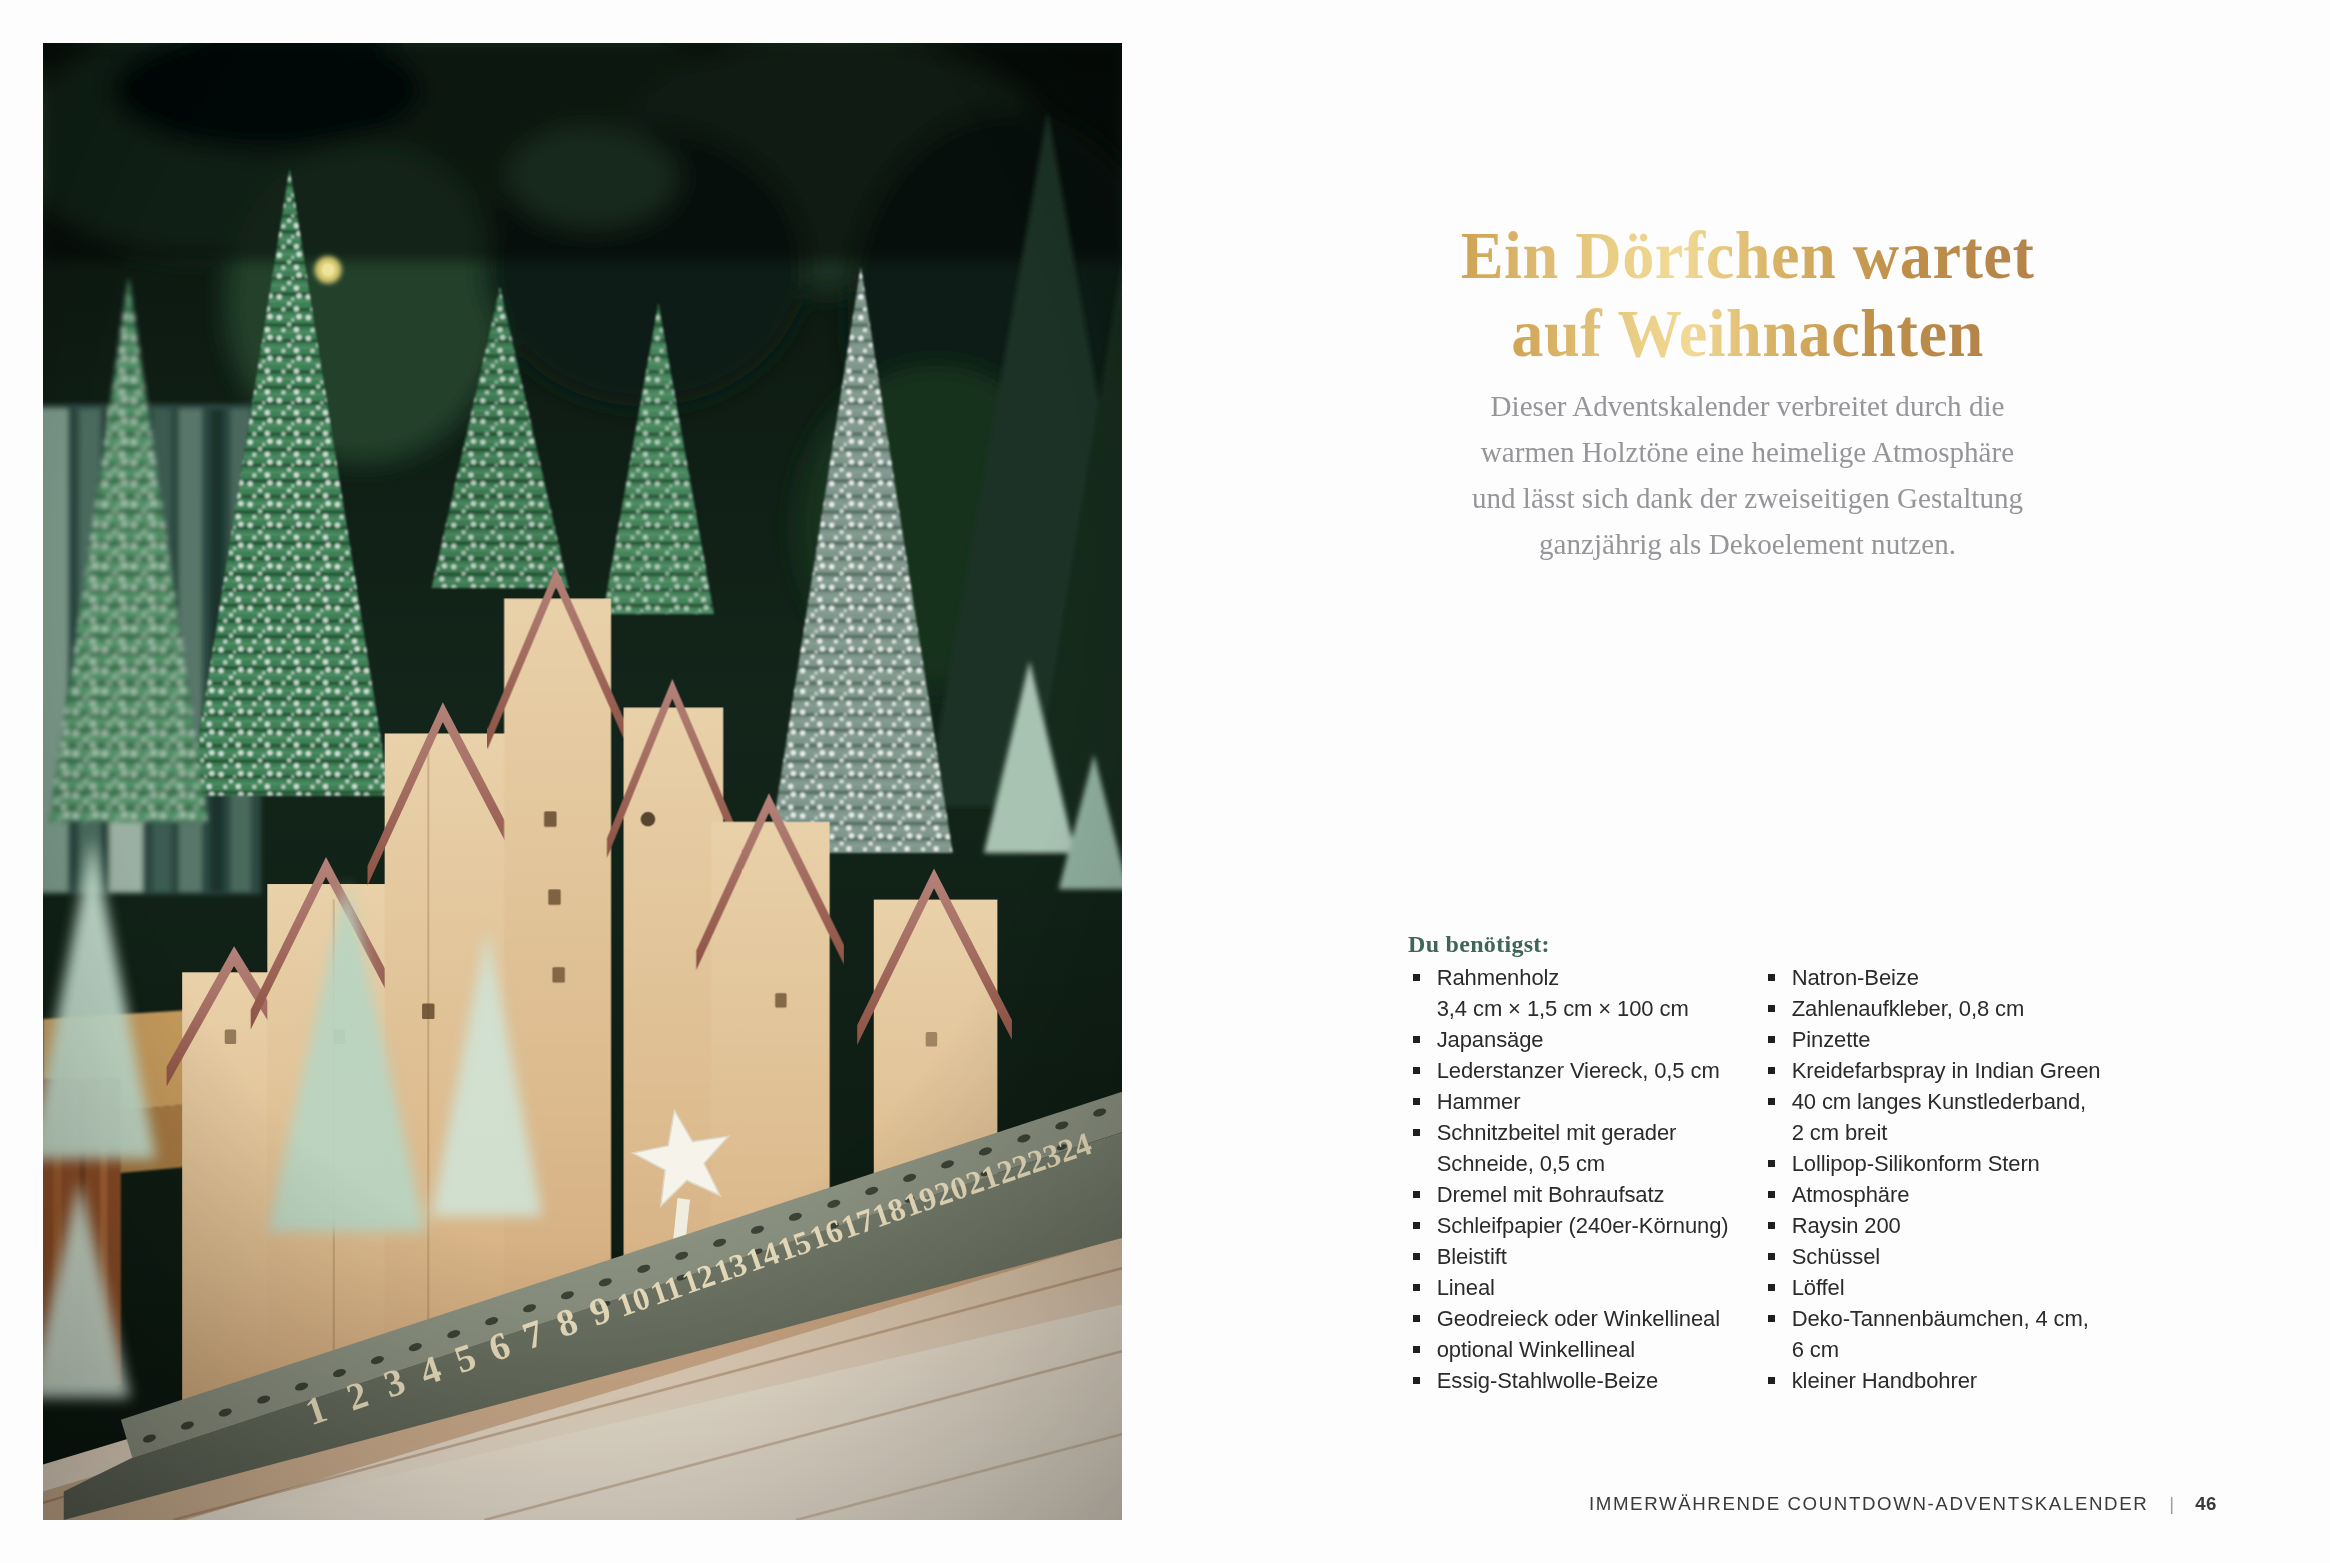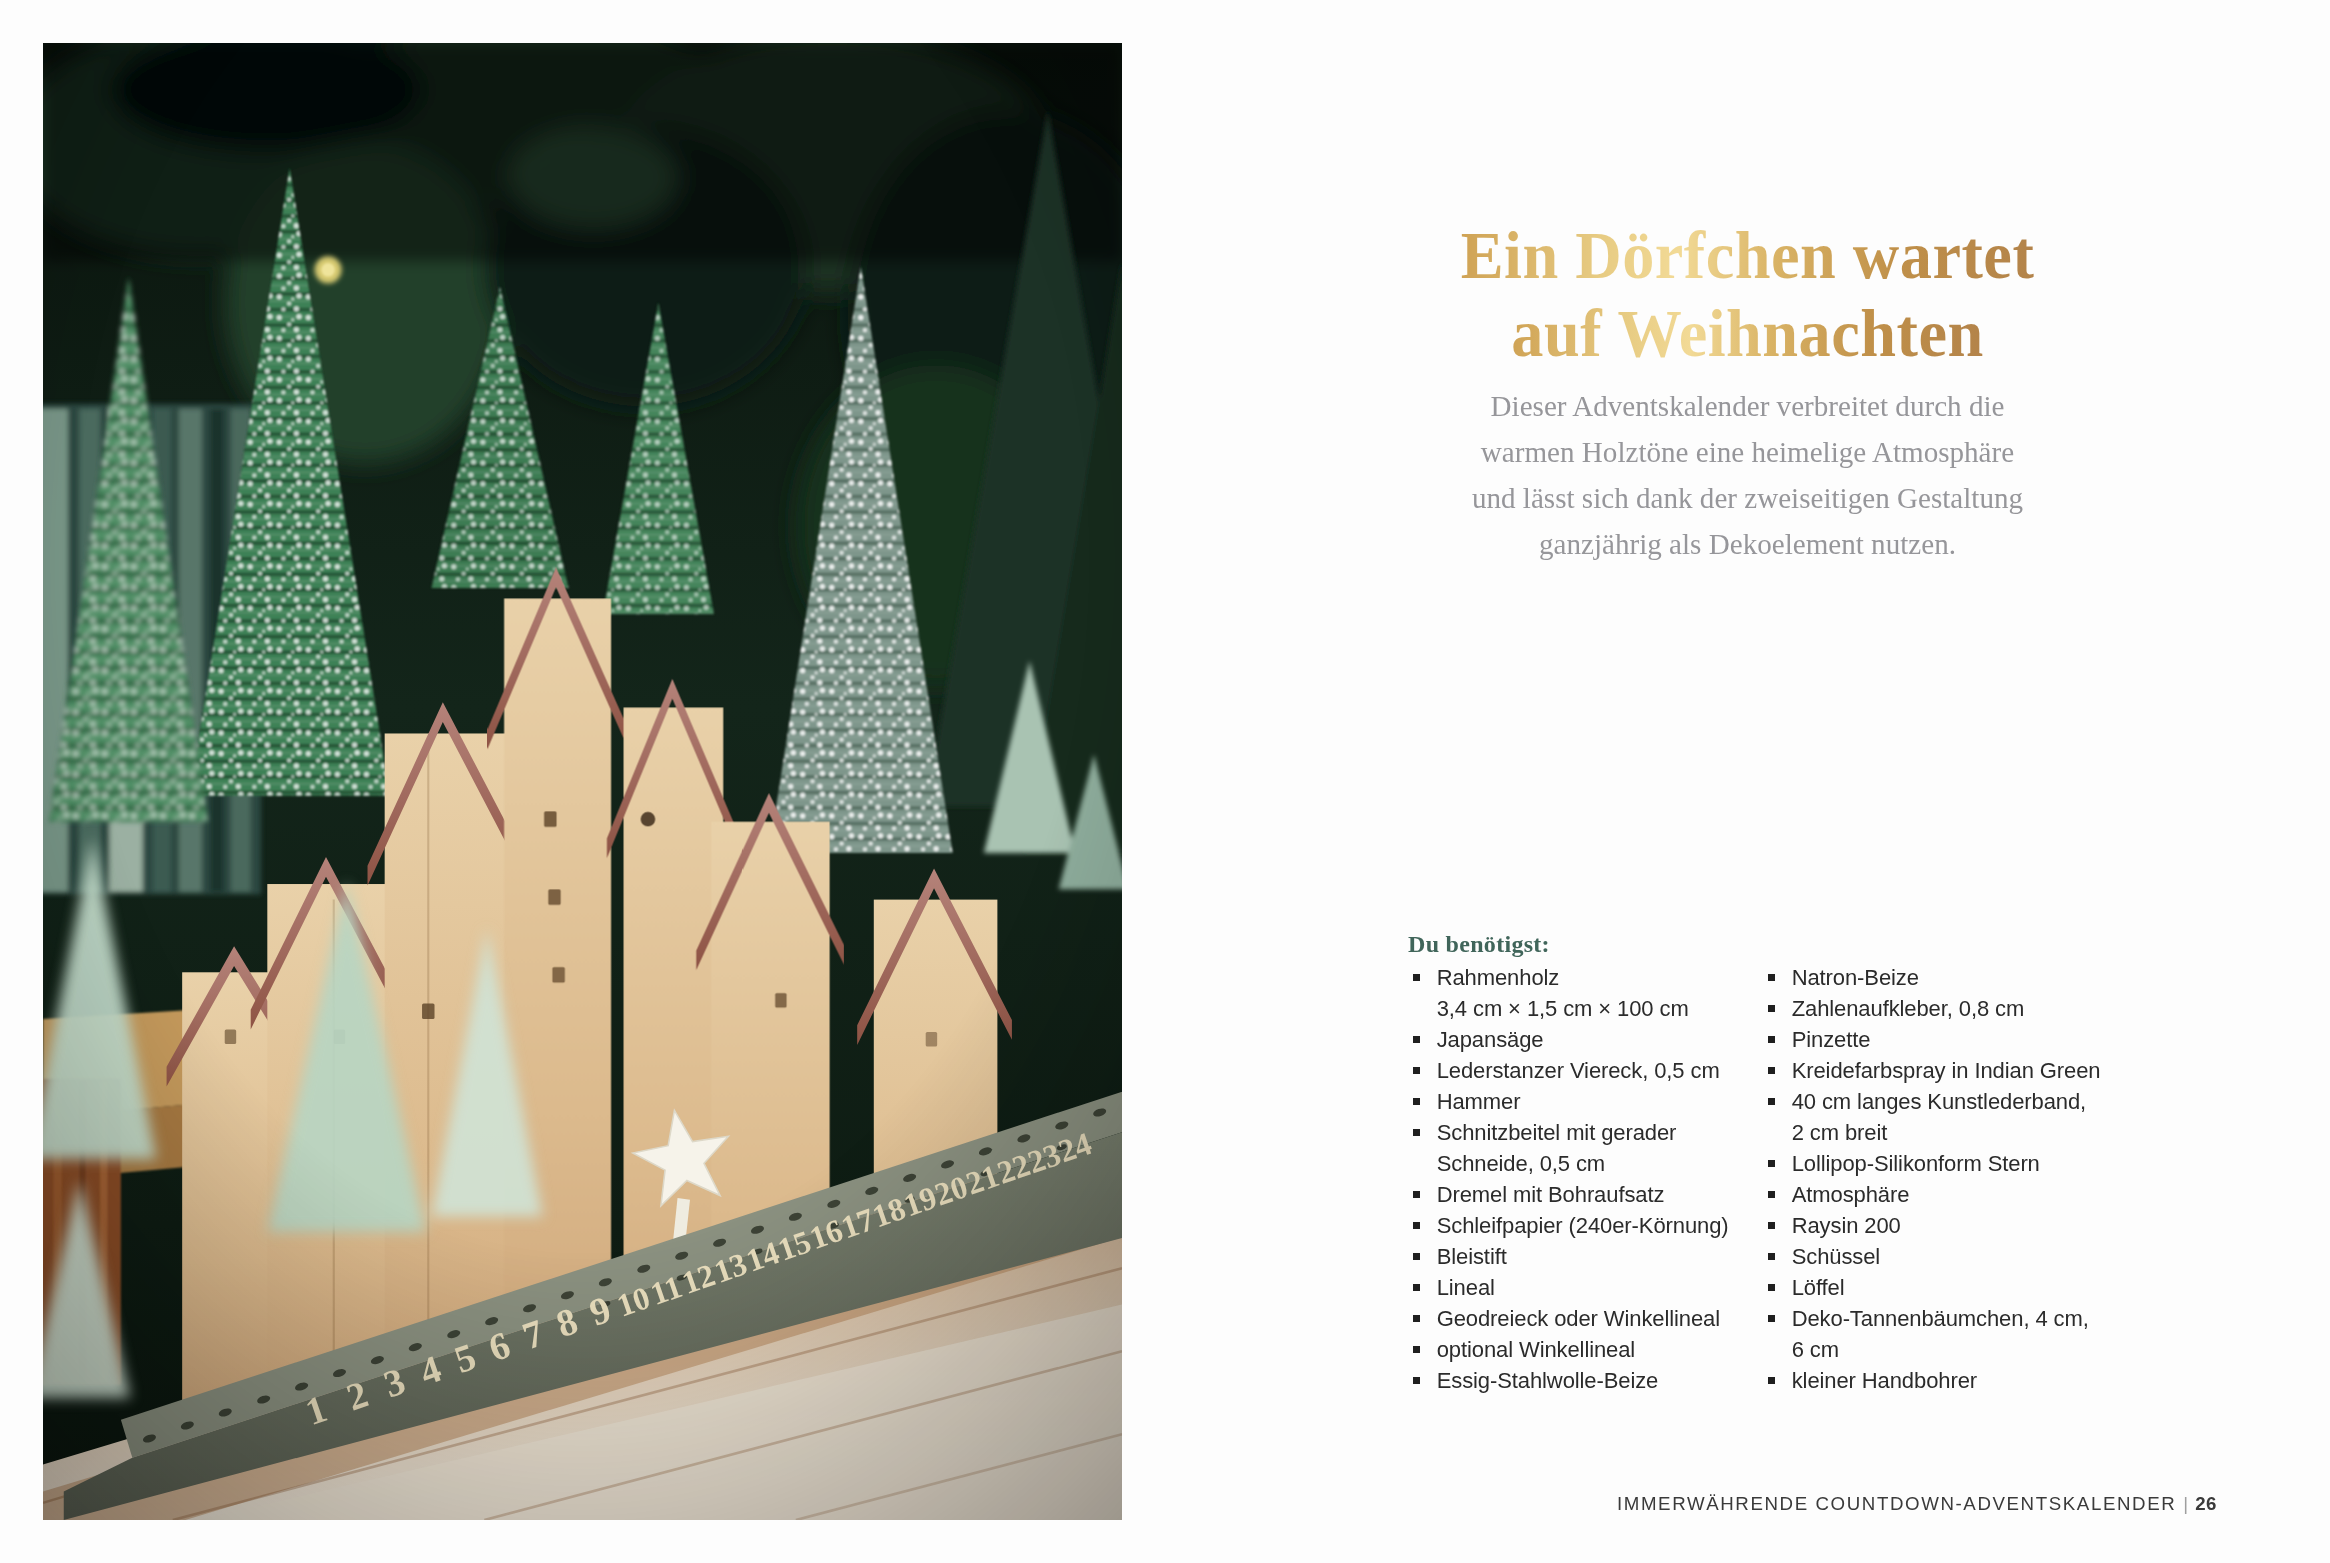--- a/index.html
+++ b/index.html
@@ -27,21 +27,21 @@
                font-family:"Liberation Serif",serif;font-weight:700;font-size:24px;color:#40655a;letter-spacing:0.3px;margin-top:21px;}
 
   .mat-col{position:absolute;top:962px;font-size:22px;line-height:31px;color:#2b2b2b;letter-spacing:-0.1px;}
   .mat-col.left{left:248px;}
   .mat-col.right{left:603px;}
   .mat-line{display:flex;align-items:flex-start;}
   .mat-line .bullet{width:6.7px;height:6.7px;background:#1f1f1f;margin:12px 0 0 0;flex:0 0 6.7px;}
   .mat-line .bullet.hidden{visibility:hidden;}
   .mat-line .txt{margin-left:17px;white-space:nowrap;}
 
-  .footer{position:absolute;right:113px;top:1493px;display:flex;align-items:flex-start;gap:7px;
+  .footer{position:absolute;right:113px;top:1493px;display:flex;align-items:flex-start;gap:21px;
           font-size:18.7px;color:#3a3a3a;}
   .footer .label{letter-spacing:1.6px;}
   .footer .sep{color:#9f9f9f;font-weight:400;}
   .footer .pagenum{font-weight:700;letter-spacing:0.5px;}
 </style>
 </head>
 <body>
 
 <div class="page">
 
@@ -443,17 +443,17 @@
         </div>
         <div class="mat-line">
           <span class="bullet"></span>
           <span class="txt">kleiner Handbohrer</span>
         </div>
       </div>
 
     <div class="footer">
       <span class="label">IMMERWÄHRENDE COUNTDOWN-ADVENTSKALENDER</span>
       <span class="sep">|</span>
-      <span class="pagenum">26</span>
+      <span class="pagenum">46</span>
     </div>
   </div>
 </div>
 
 
 </body></html>

